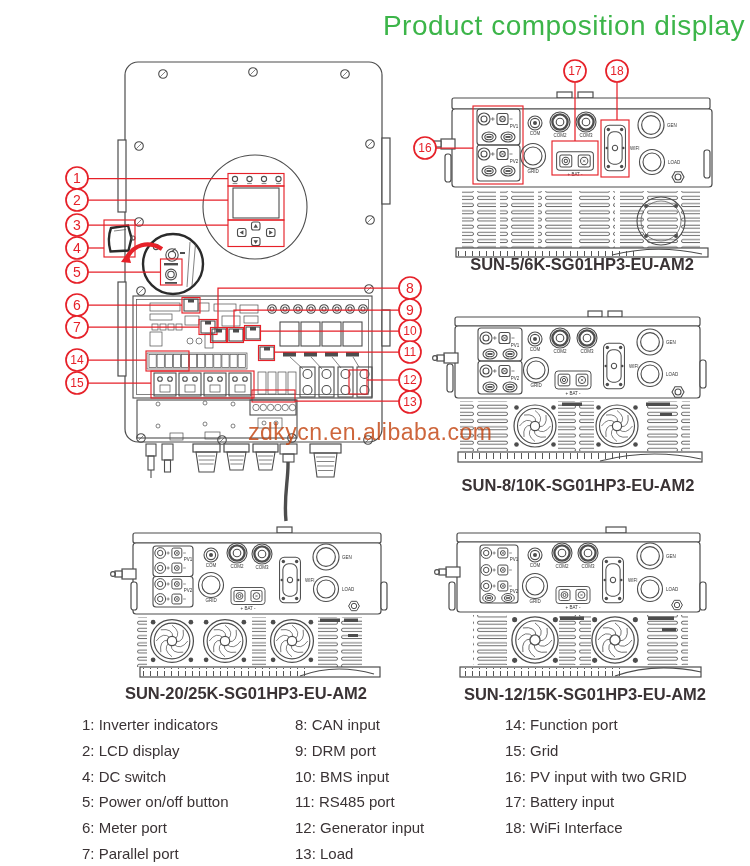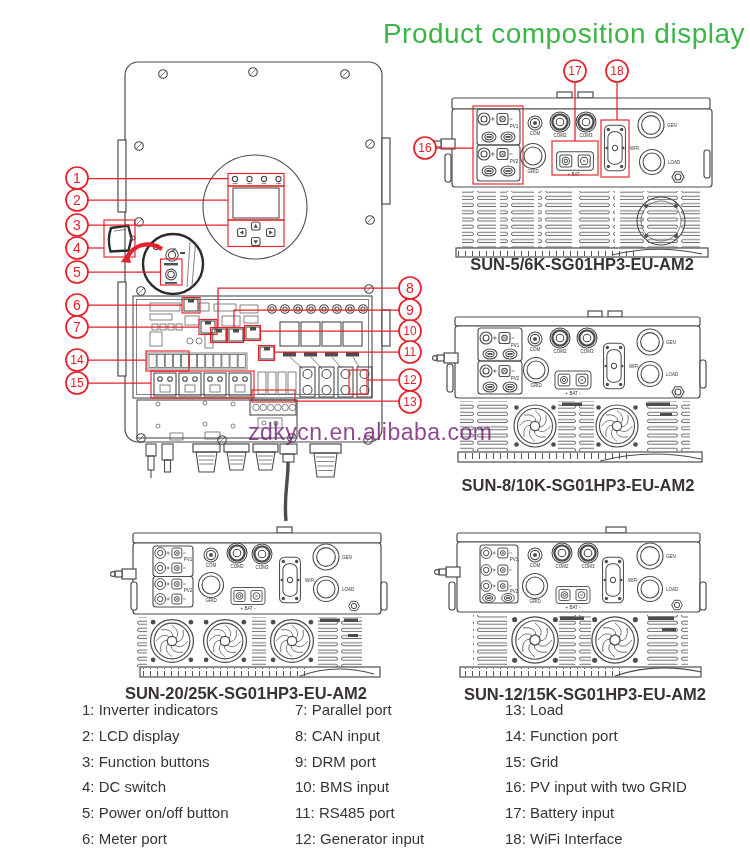--- a/index.html
+++ b/index.html
@@ -1,22 +1,22 @@
 <!DOCTYPE html>
 <html><head>
 <meta charset="utf-8">
 <style>
   html,body{margin:0;padding:0;background:#fff;}
   .page{position:relative;width:750px;height:866px;background:#fff;overflow:hidden;
         font-family:"Liberation Sans",sans-serif;}
-  .title{position:absolute;top:18px;right:5px;width:420px;text-align:right;
+  .title{position:absolute;top:10px;right:5px;width:420px;text-align:right;
          font-size:28px;font-weight:400;color:#3cb549;letter-spacing:.5px;}
-  .watermark{position:absolute;left:248px;top:419px;font-size:23px;color:#701a75;
+  .watermark{position:absolute;left:248px;top:419px;font-size:23px;color:#c2410c;
              opacity:.8;letter-spacing:.5px;z-index:6;pointer-events:none;}
-  .legend{position:absolute;left:82px;top:697px;display:grid;
+  .legend{position:absolute;left:82px;top:712px;display:grid;
           grid-template-rows:repeat(6,25.8px);grid-auto-flow:column;
           grid-template-columns:213px 210px 245px;
           font-size:15px;color:#3a3335;}
   .legend div{line-height:25.8px;white-space:nowrap;}
   svg{position:absolute;top:0;left:0;z-index:1;}
   
   .ln   {fill:none;stroke:#4d4d4d;stroke-width:1.1;}
   .lnF  {fill:#fff;stroke:#4d4d4d;stroke-width:1.2;}
   .ln05 {fill:none;stroke:#4d4d4d;stroke-width:.7;}
   .lnD  {fill:none;stroke:#2b2b2b;stroke-width:2.4;}
@@ -694,21 +694,20 @@
           <text x="617" y="75.3" class="ct2">18</text>
         </g>
     </g>
   </svg>
 
   <div class="watermark">zdkycn.en.alibaba.com</div>
 
   <div class="legend">
     <div>1: Inverter indicators</div>
     <div>2: LCD display</div>
-    <div>3: Function buttons</div>
     <div>4: DC switch</div>
     <div>5: Power on/off button</div>
     <div>6: Meter port</div>
     <div>7: Parallel port</div>
     <div>8: CAN input</div>
     <div>9: DRM port</div>
     <div>10: BMS input</div>
     <div>11: RS485 port</div>
     <div>12: Generator input</div>
     <div>13: Load</div>

